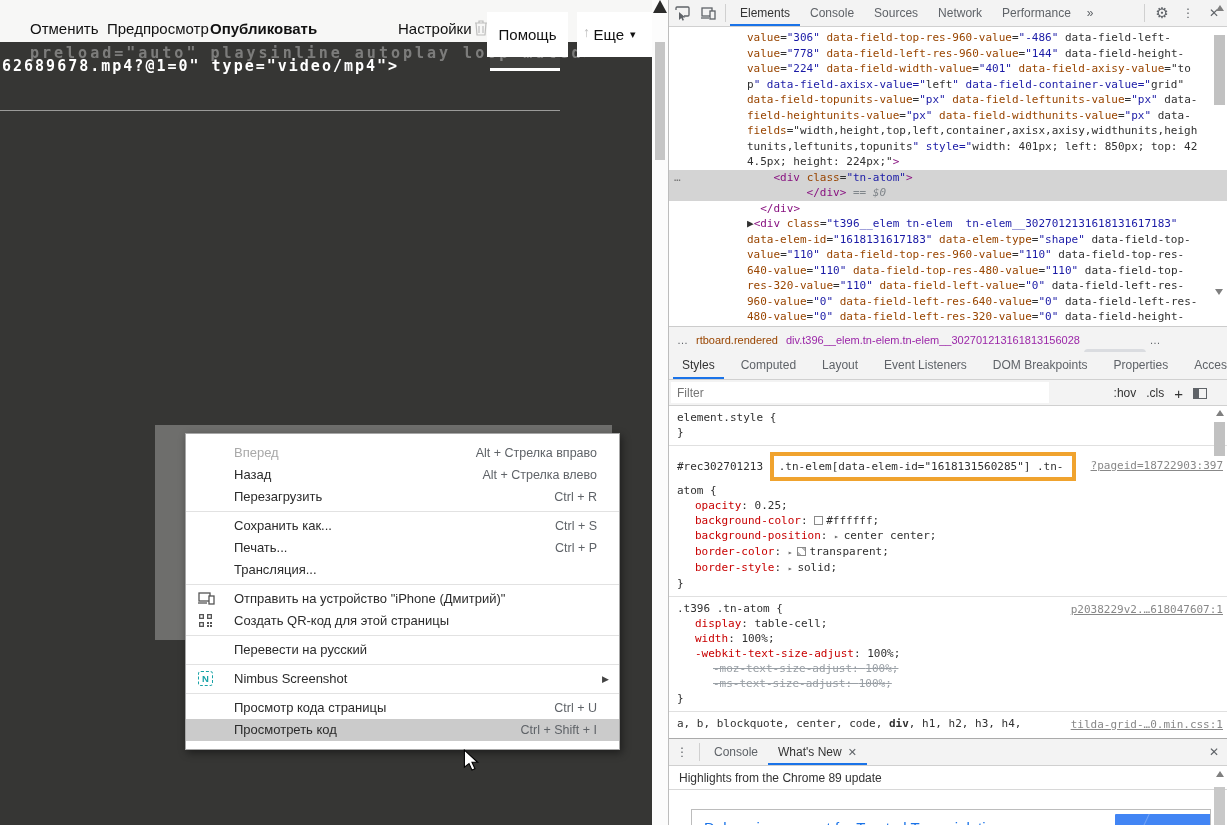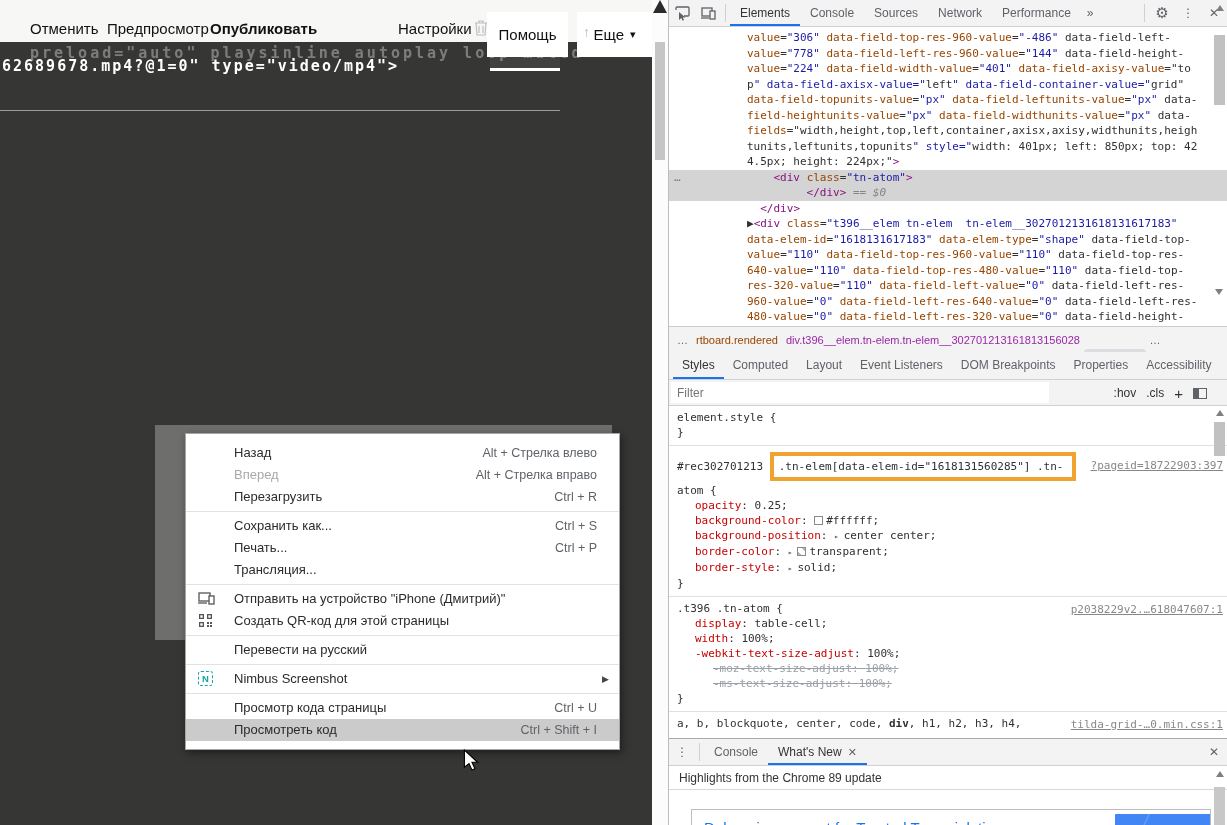--- a/index.html
+++ b/index.html
@@ -63,21 +63,21 @@
   .cv{color:#1a1aa6} .ct{color:#881280} .ca{color:#994500} .cd{color:#80868b;font-style:italic}
   .el-scroll { position:absolute; right:0; top:3px; width:15px; height:296px; }
   .sb-tri-up { width:0;height:0;margin:2px auto;border-left:4px solid transparent;border-right:4px solid transparent;border-bottom:6px solid #7f7f7f; }
   .sb-tri-dn { width:0;height:0;margin:2px auto;border-left:4px solid transparent;border-right:4px solid transparent;border-top:6px solid #7f7f7f; position:absolute; bottom:2px; left:3px; }
   .el-thumb { position:absolute; left:2px; top:32px; width:11px; height:70px; background:#c1c1c1; }
 
   .dt-breadcrumb { position:absolute; left:0; top:326px; right:0; height:26px; background:#f3f3f3; border-top:1px solid #ccc; display:flex; align-items:center; padding:0 4px; font-size:11px; white-space:nowrap; overflow:hidden; }
   .crumb { padding:2px 4px; cursor:pointer; flex:none; }
   .crumb.selected { background:#dadce0; border-radius:4px;margin-top:34px; }
 
-  .dt-styletabs { position:absolute; left:0; top:352px; right:0; height:28px; background:#f3f3f3; border-bottom:1px solid #d0d0d0; display:flex; align-items:flex-end; padding-left:4px; }
+  .dt-styletabs { position:absolute; left:0; top:352px; right:0; height:28px; background:#f3f3f3; border-bottom:1px solid #d0d0d0; display:flex; align-items:flex-end; padding-left:4px;gap:8px; }
   .st-tab { padding:0 9px; height:27px; line-height:27px; color:#5f6368; cursor:pointer; white-space:nowrap; }
   .st-tab.active { color:#333; border-bottom:2px solid #1a73e8; }
 
   .dt-filter { position:absolute; left:0; top:380px; right:0; height:26px; background:#f3f3f3; border-bottom:1px solid #d0d0d0; }
   .dt-filter input { position:absolute; left:2px; top:2px; width:378px; height:21px; border:none; background:#fff; font-size:12px; padding:0 6px; color:#333; outline:none; }
   .filter-right { position:absolute; right:20px; top:0; height:26px; display:flex; align-items:center; gap:10px; color:#333; }
   .pill { cursor:pointer; font-size:12px; }
   .plus { font-size:15px; cursor:pointer; }
   .panel-toggle { width:14px; height:11px; border:1px solid #5f6368; position:relative; cursor:pointer; }
   .panel-toggle::before { content:""; position:absolute; left:0; top:0; width:5px; height:9px; background:#5f6368; }
@@ -140,27 +140,27 @@
     <div style="position:absolute;left:0;top:42px;width:652px;height:783px;">
       <span class="page-code faint" style="top:2px">preload="auto" playsinline autoplay loop muted&gt;</span>
       <span class="page-code bright" style="top:15px">62689678.mp4?@1=0" type="video/mp4"&gt;</span>
       <div class="white-notch" style="top:15px"></div>
       <div class="white-line" style="top:26px"></div>
       <div class="gray-divider" style="top:68px"></div>
       <div class="hover-overlay" style="top:383px"></div>
     </div>
 
     <div class="ctx-menu" id="ctx-menu">
-        <div class="ctx-item">
-          <span class="lbl">Назад</span>
-          <span class="sc">Alt + Стрелка влево</span>
-        </div>
         <div class="ctx-item disabled">
           <span class="lbl">Вперед</span>
           <span class="sc">Alt + Стрелка вправо</span>
+        </div>
+        <div class="ctx-item">
+          <span class="lbl">Назад</span>
+          <span class="sc">Alt + Стрелка влево</span>
         </div>
         <div class="ctx-item">
           <span class="lbl">Перезагрузить</span>
           <span class="sc">Ctrl + R</span>
         </div>
         <div class="ctx-sep"></div>
         <div class="ctx-item">
           <span class="lbl">Сохранить как...</span>
           <span class="sc">Ctrl + S</span>
         </div>

